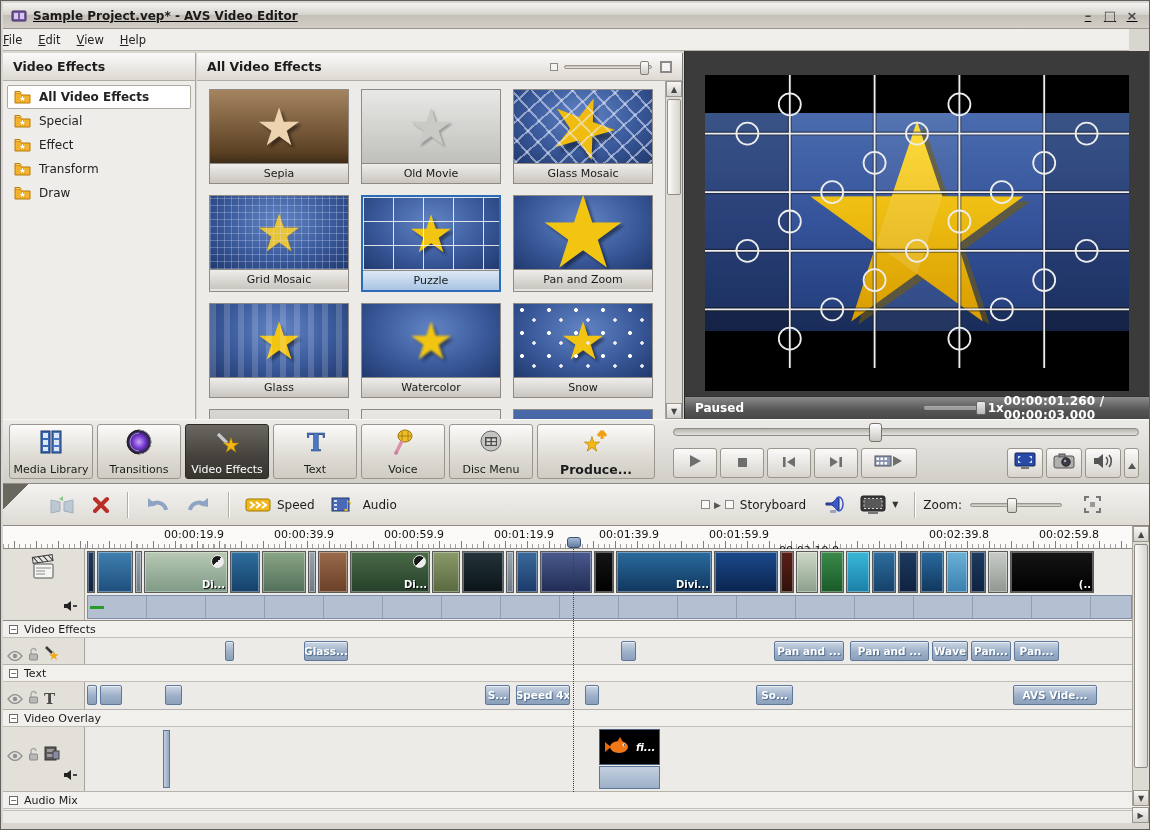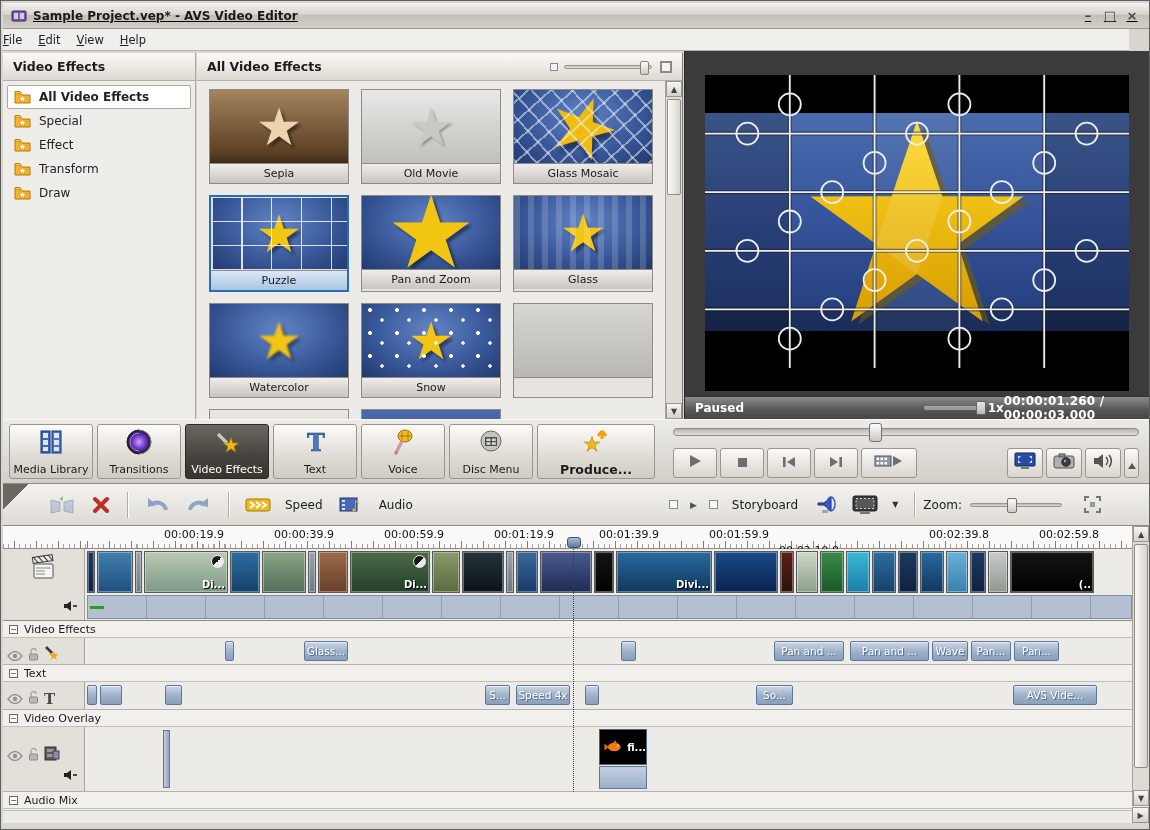--- a/index.html
+++ b/index.html
@@ -103,21 +103,21 @@
   .seek-thumb{position:absolute;left:42%;top:-6px;width:13px;height:19px;background:linear-gradient(#fdfdfd,#cac7c0);border:1px solid #76726a;border-radius:3px;}
   .pbrow{position:absolute;left:10px;top:28px;right:10px;display:flex;gap:3px;align-items:center;}
   .pb-btn{width:44px;height:30px;border:1px solid #9a968e;border-radius:3px;background:linear-gradient(#fbfaf9,#d8d5ce);
     display:flex;align-items:center;justify-content:center;}
   .pb-spacer{flex:1;}
 
   
   .editbar{position:absolute;left:2px;top:483px;width:1146px;height:42px;background:linear-gradient(#f4f3f1,#dedbd4);
     border-bottom:1px solid #8f8b84;display:flex;align-items:center;}
   .eb-notch{width:38px;height:42px;background:linear-gradient(135deg,#6a675f 18px,transparent 18px);}
-  .eb-btn{display:flex;align-items:center;gap:14px;padding:4px 8px;border-radius:3px;font-size:12px;color:#1c1c1c;}
+  .eb-btn{display:flex;align-items:center;gap:6px;padding:4px 8px;border-radius:3px;font-size:12px;color:#1c1c1c;}
   .eb-sep{width:1px;height:26px;background:#b2aea6;margin:0 8px;box-shadow:1px 0 0 #fff;}
   .eb-right{margin-left:auto;display:flex;align-items:center;padding-right:40px;}
   .story-sq{width:9px;height:9px;border:1px solid #8a8a8a;background:#f8f8f6;display:inline-block;}
   .zoom-track{width:92px;height:4px;background:linear-gradient(#b6b3ac,#e4e2dd);border:1px solid #9a968e;border-radius:2px;position:relative;margin-left:8px;}
   .zoom-thumb{position:absolute;left:36px;top:-6px;width:10px;height:15px;background:linear-gradient(#fdfdfd,#cfccc6);border:1px solid #76726a;border-radius:2px;}
 
   
   .timeline{position:absolute;left:2px;top:525px;width:1146px;height:297px;background:#f0eeea;}
   .ruler{position:absolute;left:0;top:0;right:17px;height:23px;background-color:#fbfaf8;
     background-image:repeating-linear-gradient(90deg,#7e7e7e 0 1px,transparent 1px 22px),
@@ -142,24 +142,24 @@
   .vgreen{position:absolute;left:2px;top:10px;width:14px;height:3px;background:#2a9a2a;}
   .sechdr{position:absolute;left:0;right:17px;height:17px;background:#f2f0ec;border-bottom:1px solid #c3bfb8;
     display:flex;align-items:center;font-size:11px;color:#1a1a1a;padding-left:6px;gap:6px;}
   .cbox{width:9px;height:9px;border:1px solid #6a6a6a;background:#fff;font-size:8px;line-height:7px;text-align:center;color:#333;}
   .row-fx{top:112px;height:27px;border-bottom:1px solid #b5b2ac;}
   .row-text{top:156px;height:28px;border-bottom:1px solid #b5b2ac;}
   .row-ov{top:201px;height:65px;border-bottom:1px solid #b5b2ac;}
   .hicons{display:flex;gap:5px;align-items:center;margin-top:4px;}
   .clip{position:absolute;top:3px;height:20px;background:linear-gradient(180deg,#cdd7e4,#9db0c8 55%,#8ba0bb);
     border:1px solid #5f7899;border-radius:2px;box-shadow:inset 0 1px 0 #e8eef6;
-    color:#fff;font-weight:normal;font-size:10.5px;display:flex;align-items:center;justify-content:center;
+    color:#fff;font-weight:bold;font-size:10.5px;display:flex;align-items:center;justify-content:center;
     text-shadow:1px 1px 1px #4a6585;overflow:hidden;white-space:nowrap;}
   .ovbar{position:absolute;left:78px;top:3px;width:7px;height:58px;background:linear-gradient(90deg,#c3cfdf,#93a7c0);border:1px solid #5f7899;}
-  .fishclip{position:absolute;left:514px;top:2px;width:48px;}
+  .fishclip{position:absolute;left:514px;top:2px;width:61px;font-style:italic;}
   .fthumb{height:36px;background:#000;border:1px solid #4a6080;display:flex;align-items:center;gap:3px;padding-left:3px;}
   .fthumb .vlabel{color:#fff;font-size:10px;font-weight:bold;text-shadow:1px 1px 1px #000;}
   .fstrip{height:23px;background:linear-gradient(#c3cfdf,#9db0c8);border:1px solid #5f7899;margin-top:1px;}
   .row-partial{top:284px;height:13px;background:#edebe7;border-top:1px solid #c3bfb8;}
   .vsb{position:absolute;right:0;top:0;width:17px;height:280px;background:#dedbd5;border-left:1px solid #a8a49c;}
   .vsb .sb-thumb{top:18px;height:224px;}
   .hsb-btn{position:absolute;right:0;bottom:0;width:17px;height:16px;background:linear-gradient(#f7f6f4,#d4d1cb);
     border:1px solid #9a968e;font-size:8px;color:#444;display:flex;align-items:center;justify-content:center;}
 
   
@@ -279,20 +279,26 @@
           <div class="t-img">
             <span class="star">★</span>
           </div>
           <div class="t-cap">Old Movie</div>
         </div>
         <div class="thumb v-glassmosaic">
           <div class="t-img vb" style="background:radial-gradient(ellipse at 50% 35%,#6284c4 0%,#3c5c9e 52%,#21396e 100%)">
             <span class="star">★</span>
           </div>
           <div class="t-cap">Glass Mosaic</div>
+        </div>
+        <div class="thumb v-gridmosaic">
+          <div class="t-img vb" style="background:radial-gradient(ellipse at 50% 35%,#6284c4 0%,#3c5c9e 52%,#21396e 100%)">
+            <span class="star">★</span>
+          </div>
+          <div class="t-cap">Grid Mosaic</div>
         </div>
         <div class="thumb v-puzzle selected">
           <div class="t-img vb" style="background:radial-gradient(ellipse at 50% 35%,#6284c4 0%,#3c5c9e 52%,#21396e 100%)">
             <span class="star">★</span>
           </div>
           <div class="t-cap">Puzzle</div>
         </div>
         <div class="thumb v-panzoom">
           <div class="t-img vb" style="background:radial-gradient(ellipse at 50% 35%,#6284c4 0%,#3c5c9e 52%,#21396e 100%)">
             <span class="star">★</span>

